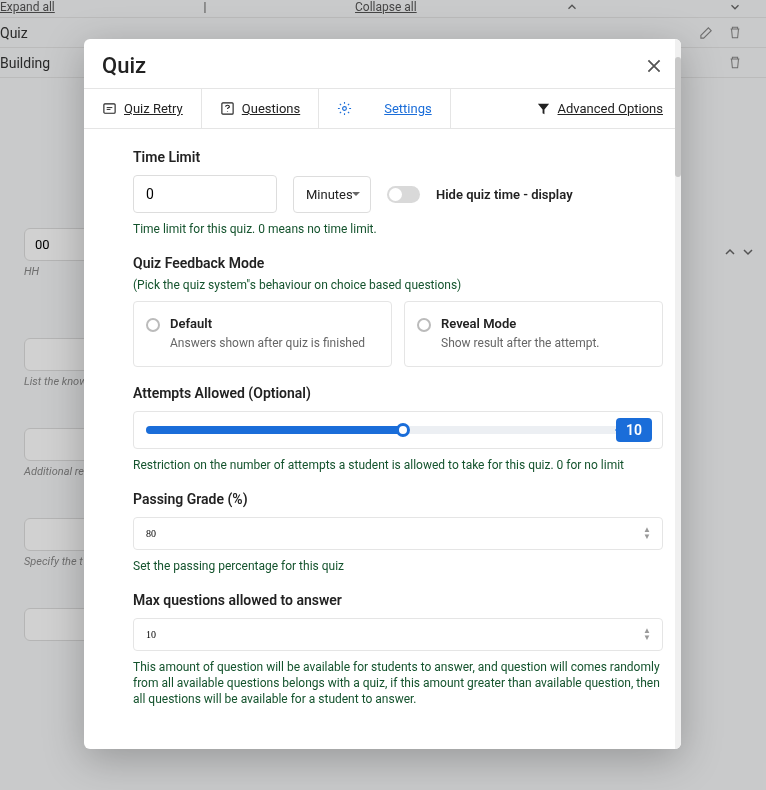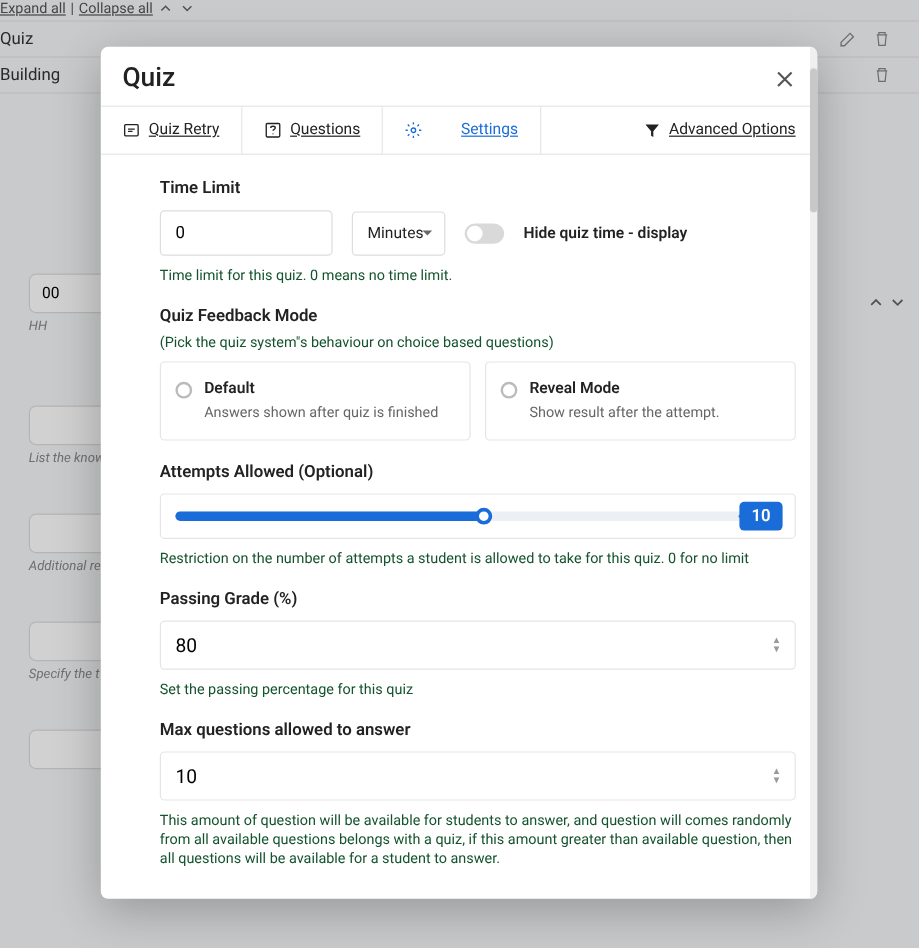--- a/index.html
+++ b/index.html
@@ -1,18 +1,18 @@
 <!DOCTYPE html>
 <html><head>
 <meta charset="utf-8">
 <style>
   * { box-sizing: border-box; margin: 0; padding: 0; font-family: -apple-system, BlinkMacSystemFont, "Segoe UI", Roboto, sans-serif; }
   body { background: #f6f7f8; width: 766px; height: 790px; overflow: hidden; position: relative; color: #222; }
   .bg { position: absolute; inset: 0; filter: blur(0); }
-  .bg .toprow { display:flex; justify-content:flex-start; gap:4px; padding:0 24px 4px 0; font-size:12px; color:#555; border-bottom:1px solid #e5e5e5; height:18px; align-items:center;}
+  .bg .toprow { display:flex; justify-content:space-between; gap:4px; padding:0 24px 4px 0; font-size:12px; color:#555; border-bottom:1px solid #e5e5e5; height:18px; align-items:center;}
   .bg .chev { width:14px; height:14px; }
   .bg .secondrow { height:30px; border-bottom:1px solid #e5e5e5; display:flex; align-items:center; justify-content:space-between; padding:0 24px 0 0;}
   .bg .quizlabel { font-size:14px; color:#333; }
   .bg .icons { display:flex; gap:14px; color:#888; }
   .bg .thirdrow { height:30px; border-bottom:1px solid #e5e5e5; display:flex; align-items:center; justify-content:space-between; padding:0 24px 0 0;}
   .bg .fields { padding:20px 0 0 24px; }
   .bg .small { font-size:11px; color:#888; font-style: italic; margin-top:4px;}
   .bg input[type=text] { border:1px solid #ddd; border-radius:6px; padding:8px 10px; width:320px; font-size:13px; background:#fff;}
   .bg .hh { width:60px;}
   .bg .fieldblk { margin-bottom:40px; }
@@ -49,21 +49,21 @@
   .card.selected .radio::after { content:''; position:absolute; left:2px; top:2px; width:6px; height:6px; border-radius:50%; background:#1a6dd9; }
   .card h4 { font-size:13px; font-weight:600; margin-bottom:4px;}
   .card p { font-size:12px; color:#666; line-height:1.35;}
   .sliderwrap { border:1px solid #e5e5e5; border-radius:4px; padding:14px 12px; position:relative; margin-top:4px;}
   .slider { position:relative; height:8px; border-radius:4px; background:#eceff3; }
   .slider .fill { position:absolute; left:0; top:0; height:100%; background:#1a6dd9; border-radius:4px; width:51%; }
   .slider .thumb { position:absolute; top:50%; left:51%; transform:translate(-50%,-50%); width:14px; height:14px; border-radius:50%; background:#fff; border:3px solid #1a6dd9; }
   .slider .badge { position:absolute; right:-2px; top:50%; transform:translateY(-50%); background:#1a6dd9; color:#fff; font-size:14px; font-weight:600; border-radius:4px 4px 4px 4px; padding:4px 10px;}
   .slider .badge::before { content:''; position:absolute; left:-6px; top:50%; transform:translateY(-50%); border:5px solid transparent; border-right-color:#1a6dd9;}
   .fullinput { position:relative; }
-  .fullinput input { width:100%; border:1px solid #e5e5e5; border-radius:4px; padding:10px 24px 10px 12px; font-size:16px;}
+  .fullinput input { width:100%; border:1px solid #e5e5e5; border-radius:4px; padding:10px 24px 10px 12px; font-size:10px;font-family:Liberation Serif, serif;}
   .spin { position:absolute; right:6px; top:0; bottom:0; width:14px; display:flex; flex-direction:column; justify-content:center; gap:1px; color:#999;}
   .spin div { font-size:8px; line-height:6px; cursor:pointer;}
   .section { margin-bottom:18px;margin-left:31px;}
 </style>
 </head>
 <body>
 
 <div class="bg">
   <div class="toprow">
     <span style="text-decoration:underline;">Expand all</span>

